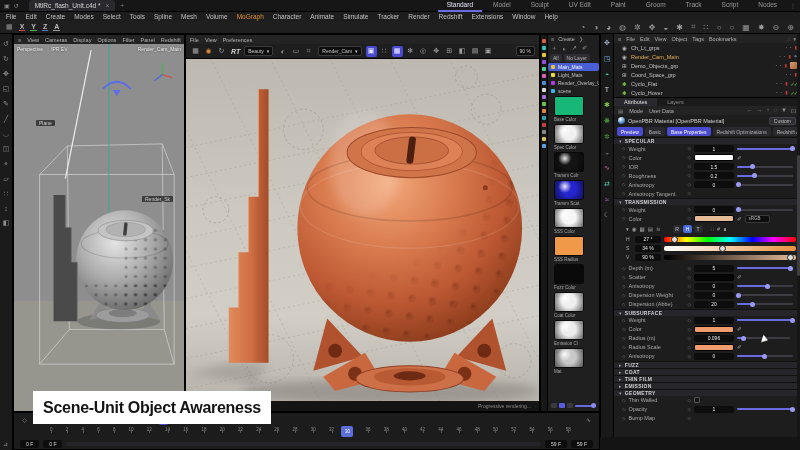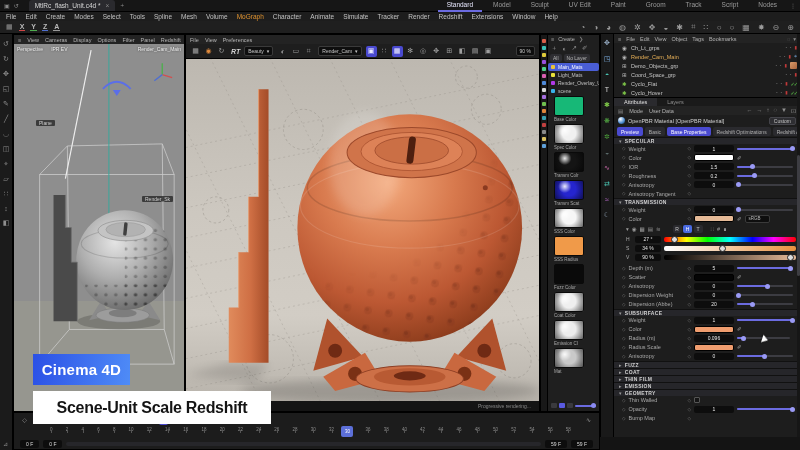--- a/index.html
+++ b/index.html
@@ -579,25 +579,22 @@
         <ellipse cx="225" cy="318" rx="54" ry="13" fill="#cd7047" stroke="#8e3f24" stroke-width="1"></ellipse>
         <ellipse cx="225" cy="316" rx="36" ry="8.5" fill="#b85a33"></ellipse>
         <ellipse cx="225" cy="315" rx="16" ry="4.5" fill="#6f2a14"></ellipse>
       </svg>
     </div>
     <div class="rv-status">
       <span>Progressive rendering...</span>
     </div>
   </div>
 
-  <div class="abs brand-badge">
-    <span>Cinema 4D</span>
-  </div>
   <div class="abs title-badge">
-    <span>Scene-Unit Scale Redshift</span>
+    <span>Scene-Unit Object Awareness</span>
   </div>
 
   <div class="abs mats">
     <div class="mini-strip">
 
     <span class="mini-dot" style="background: rgb(217, 95, 74);"></span>
         <span class="mini-dot" style="background: rgb(60, 192, 182);"></span>
         <span class="mini-dot" style="background: rgb(221, 201, 58);"></span>
         <span class="mini-dot" style="background: rgb(154, 79, 224);"></span>
         <span class="mini-dot" style="background: rgb(79, 208, 138);"></span>

